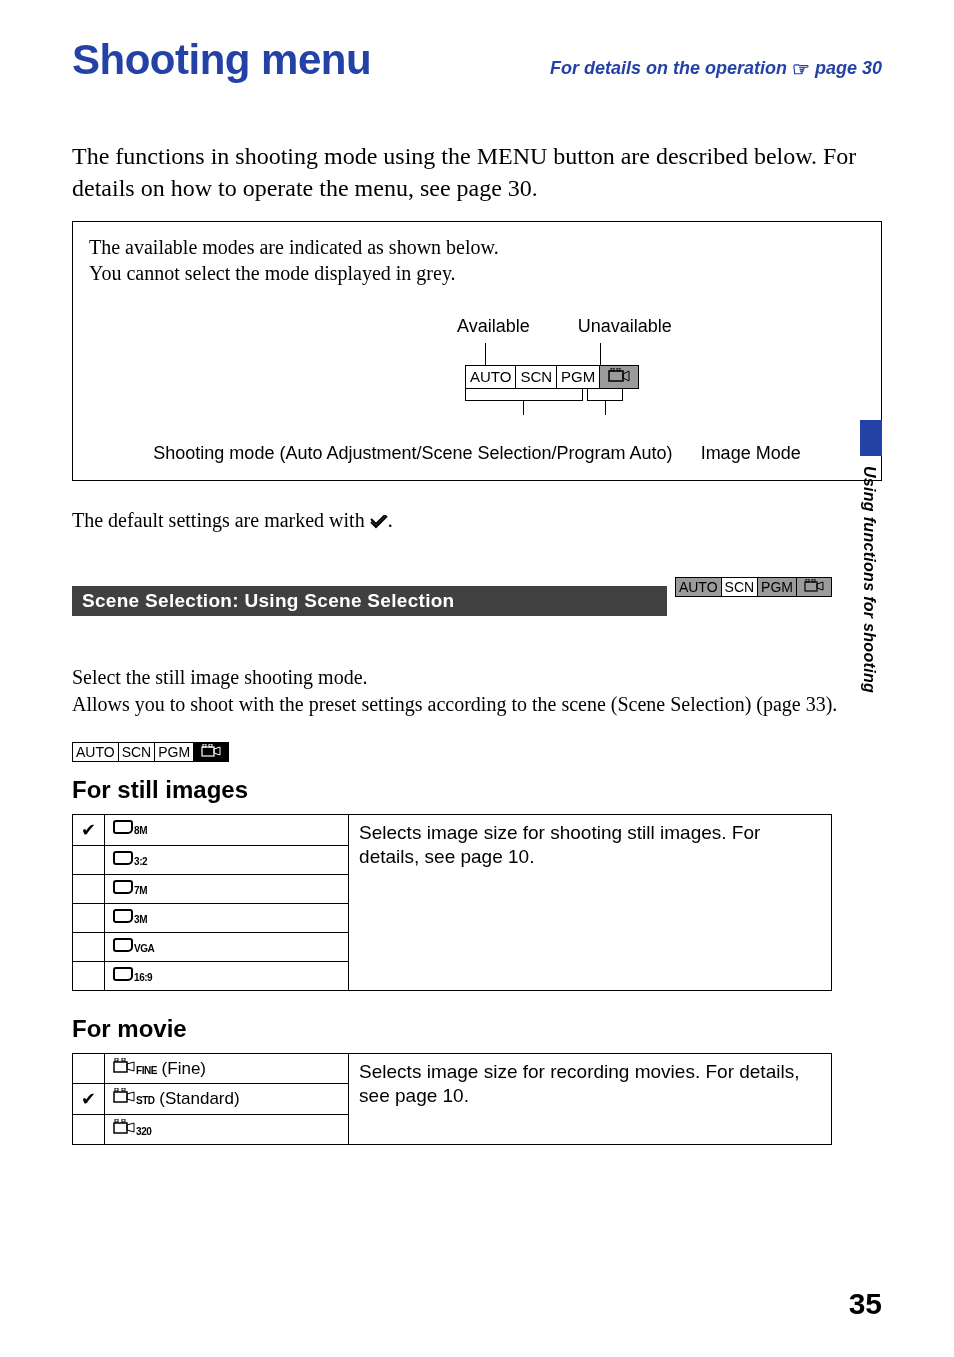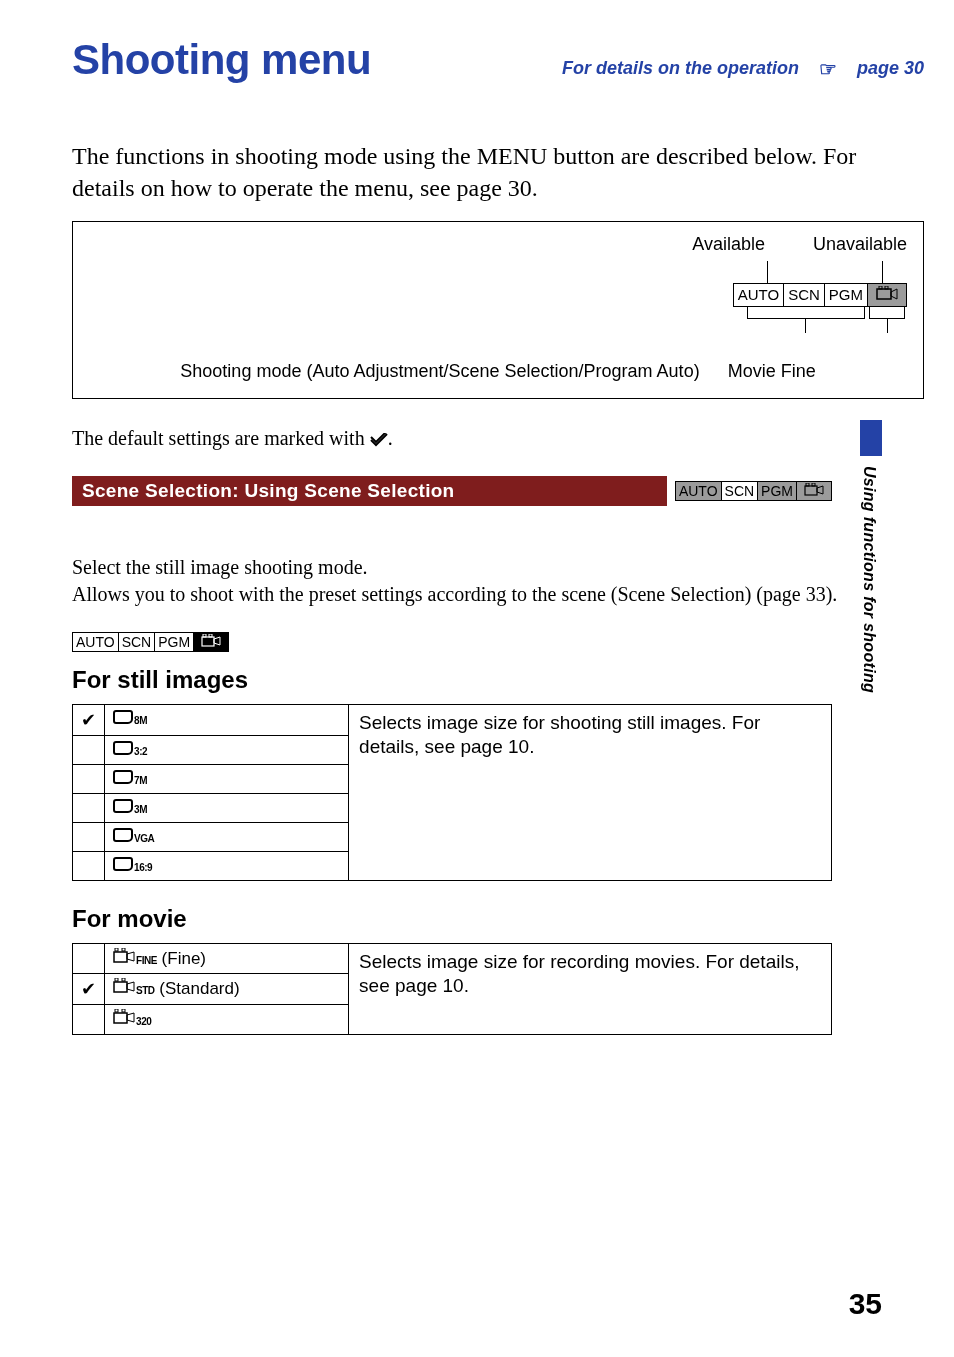--- a/index.html
+++ b/index.html
@@ -5,21 +5,21 @@
   * { box-sizing: border-box; margin: 0; padding: 0; }
   body {
     font-family: "Times New Roman", Times, serif;
     background: #fff;
     width: 954px;
     height: 1357px;
     position: relative;
     color: #000;
   }
   .page {
-    padding: 36px 30px 40px 72px;
+    padding: 36px 72px 40px 72px;
     position: relative;
     height: 100%;
   }
   .header-row {
     display: flex;
     align-items: baseline;
     justify-content: space-between;
     margin-bottom: 56px;
   }
   .title {
@@ -30,42 +30,42 @@
     letter-spacing: -0.5px;
   }
   .header-right {
     font-family: Arial, Helvetica, sans-serif;
     font-size: 18px;
     font-weight: bold;
     font-style: italic;
     color: #2442a6;
     display: flex;
     align-items: center;
-    gap: 20px;
+    gap: 5px;
   }
   .hand-icon { font-style: normal; font-size: 20px; }
   .intro {
     font-size: 24px;
     line-height: 1.35;
     margin-bottom: 16px;
   }
   .mode-box {
     border: 1px solid #000;
     padding: 12px 16px 16px 16px;
     margin-bottom: 28px;
   }
   .mode-box .avail-text {
     font-size: 20px;
     line-height: 1.3;
     margin-bottom: 30px;
   }
   .diagram {
     display: flex;
     flex-direction: column;
-    align-items: flex-end;
+    align-items: flex-start;
     font-family: Arial, Helvetica, sans-serif;
     font-size: 18px;
   }
   .diagram-labels {
     display: flex;
     gap: 48px;
     margin-bottom: 6px;
     margin-left: 368px;
   }
   .diagram-stems {
@@ -110,27 +110,28 @@
   }
   .section-bar {
     display: flex;
     align-items: center;
     margin-bottom: 14px;
     gap: 8px;
     width: 760px;
   }
   .section-bar-title {
     flex: 1;
-    background: #7f1d1d;
+    background: #404040;
     color: #fff;
     font-family: Arial, Helvetica, sans-serif;
     font-weight: bold;
     font-size: 19px;
     padding: 4px 10px;
     letter-spacing: 0.3px;
+    margin-top: 28px;
   }
   .mode-badges {
     display: flex;
     border: 1px solid #000;
   }
   .mode-badges div {
     font-family: Arial, Helvetica, sans-serif;
     font-size: 14px;
     padding: 1px 3px;
     border-right: 1px solid #000;
@@ -265,20 +266,24 @@
     <div class="header-right">
       <span>For details on the operation</span>
       <span class="hand-icon">☞</span>
       <span>page 30</span>
     </div>
   </div>
 
   <p class="intro">The functions in shooting mode using the MENU button are described below. For details on how to operate the menu, see page 30.</p>
 
   <div class="mode-box">
+    <div class="avail-text">
+      <span>The available modes are indicated as shown below.</span><br>
+      <span>You cannot select the mode displayed in grey.</span>
+    </div>
     <div class="diagram">
       <div class="diagram-labels">
         <span>Available</span>
         <span>Unavailable</span>
       </div>
       <div class="diagram-stems">
         <div class="stem" style="left:20px"></div>
         <div class="stem" style="left:135px"></div>
       </div>
       <div class="mode-strip">
@@ -295,21 +300,21 @@
         </div>
       </div>
       <div class="brackets">
         <div class="bracket-left"></div>
         <div class="bracket-right"></div>
         <div class="bracket-stem-l"></div>
         <div class="bracket-stem-r"></div>
       </div>
       <div class="diagram-caption">
         <span>Shooting mode (Auto Adjustment/Scene Selection/Program Auto)</span>
-        <span>Movie Fine</span>
+        <span>Image Mode</span>
       </div>
     </div>
   </div>
 
   <p class="default-note">
     <span>The default settings are marked with </span><span class="checkmark-default"><svg width="18" height="14" viewBox="0 0 18 14">
           <path d="M1 7 L6 12 L17 1" fill="none" stroke="#000" stroke-width="2"></path>
           <path d="M1 4 L6 9 L17 -2" fill="none" stroke="#000" stroke-width="2"></path>
         </svg></span><span>.</span>
   </p>

